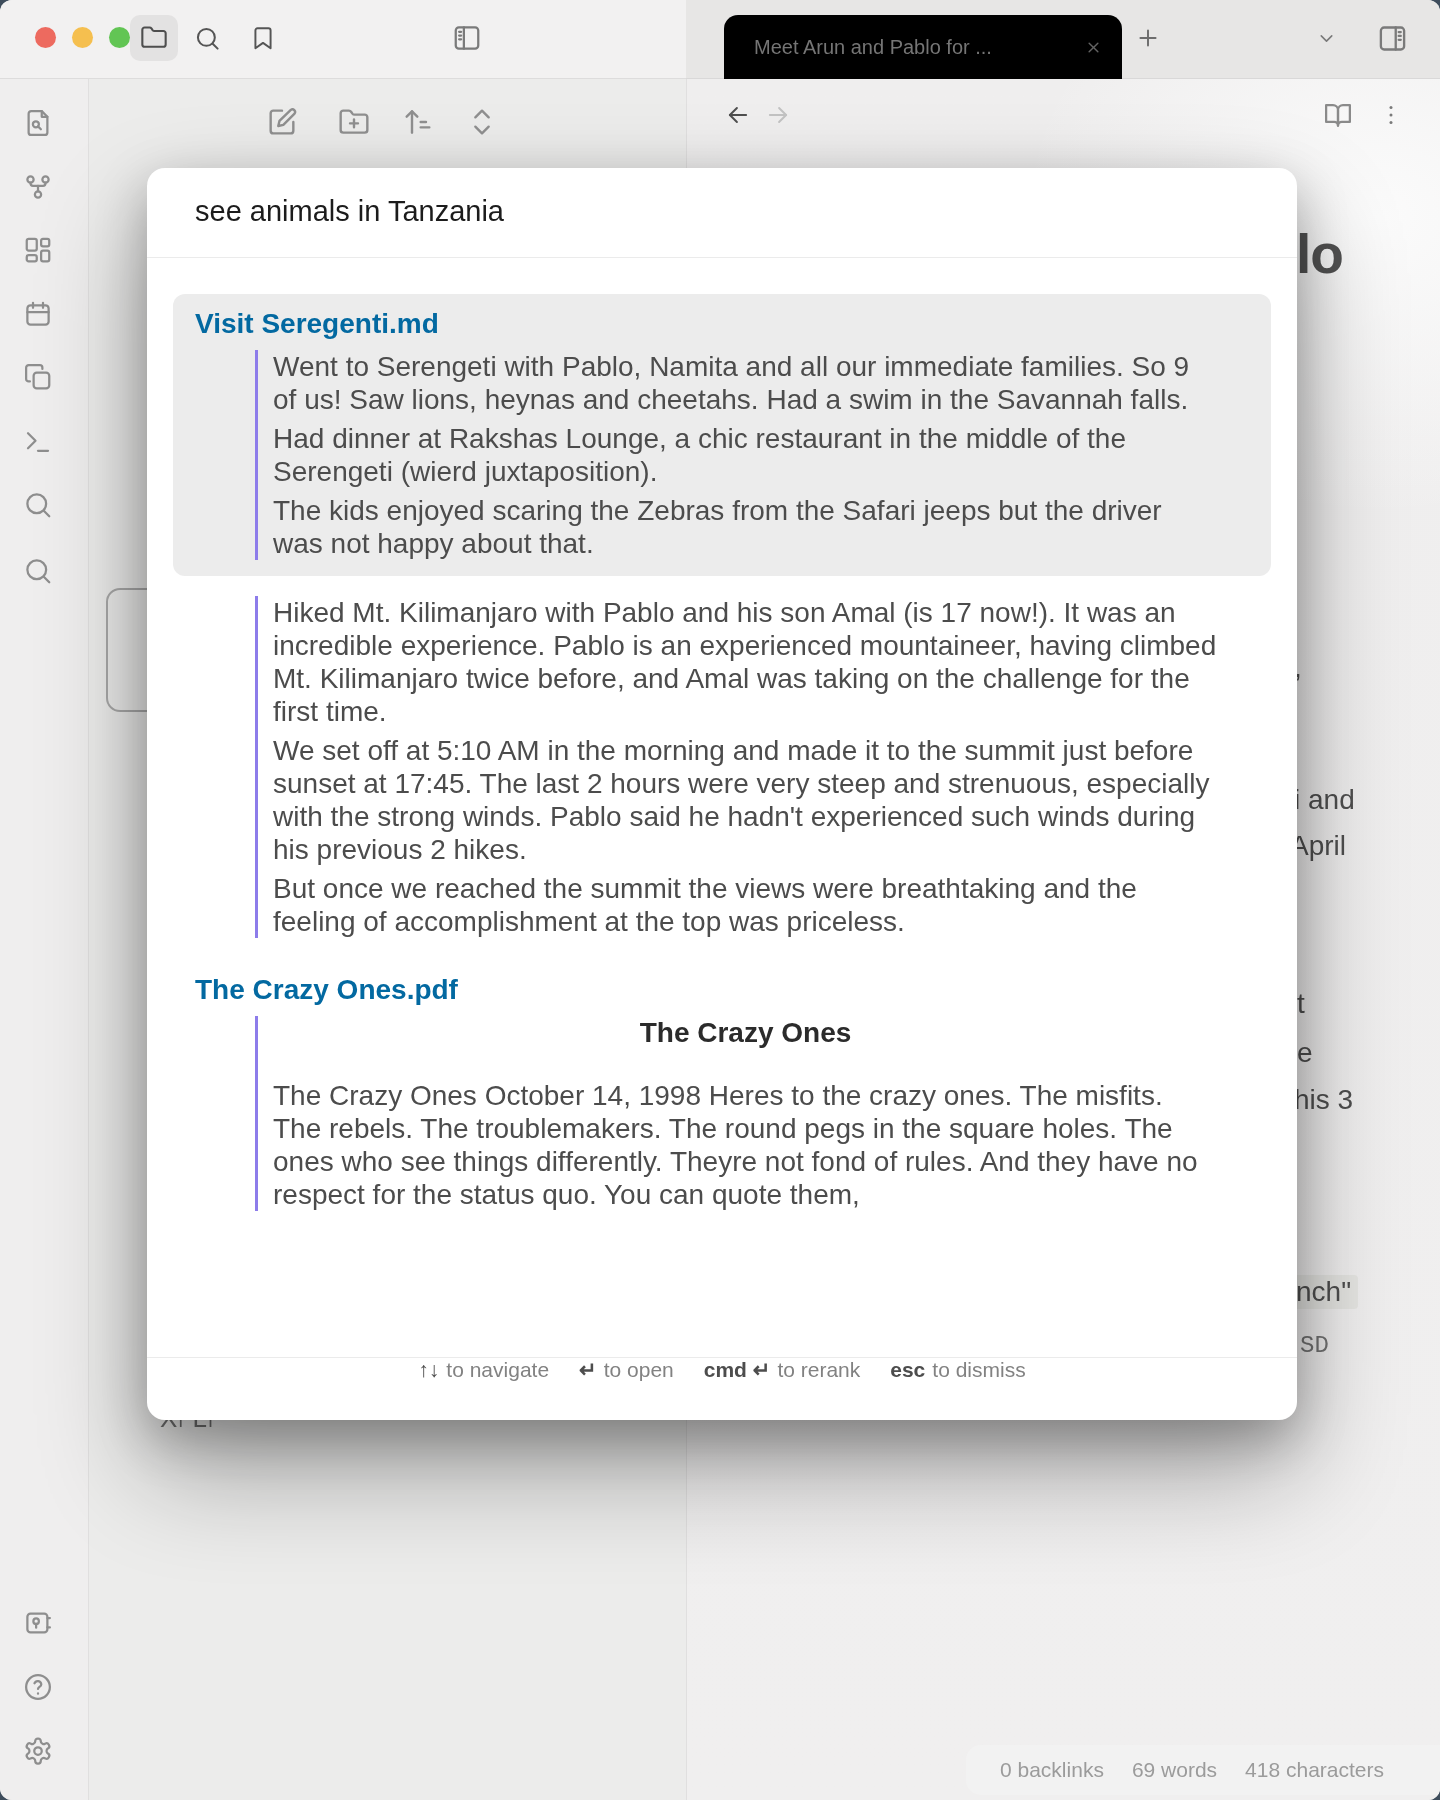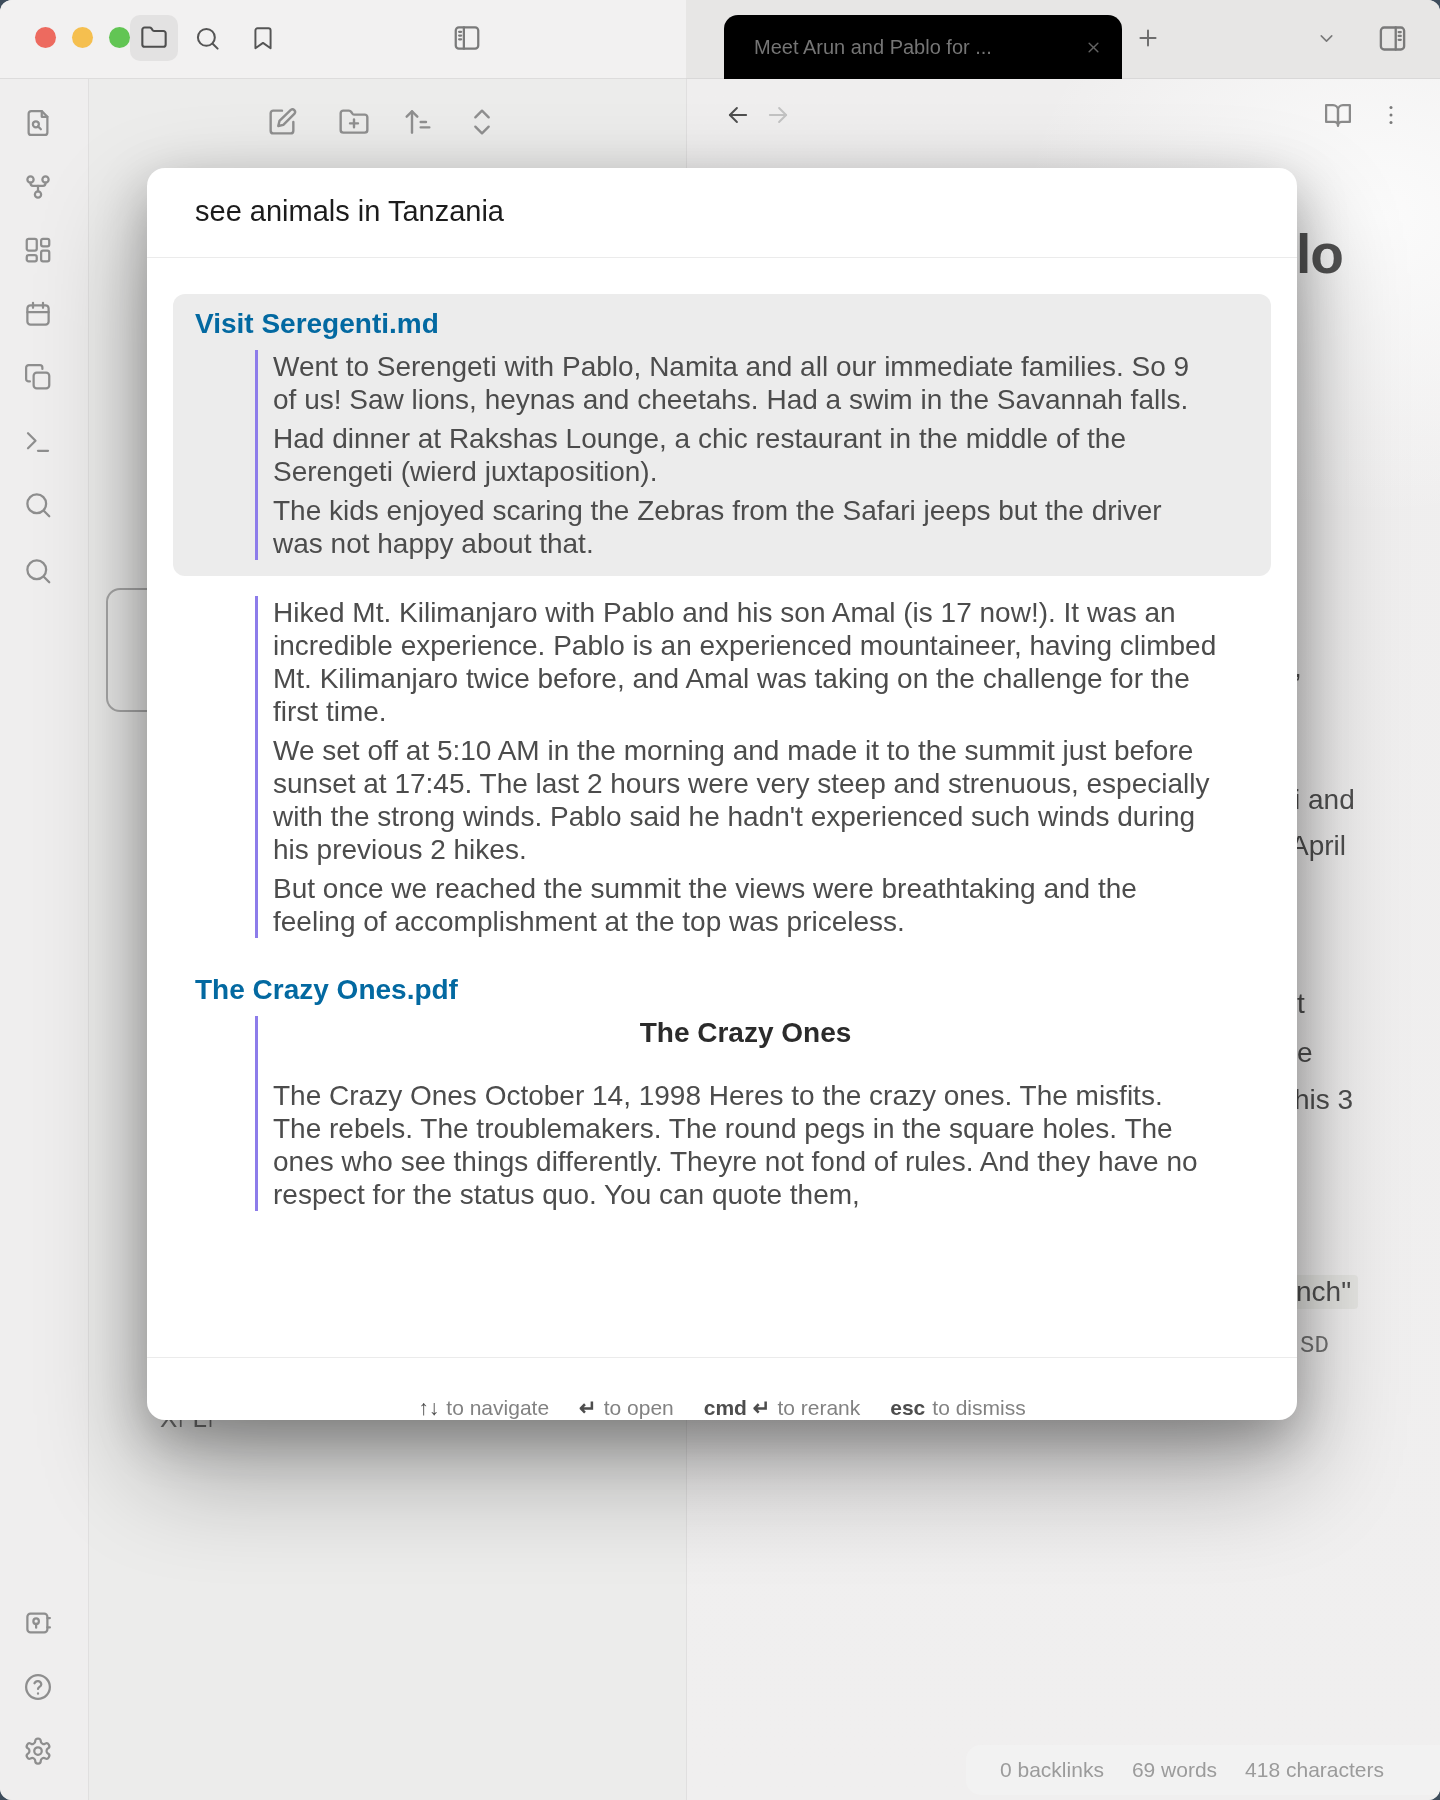--- a/index.html
+++ b/index.html
@@ -40,21 +40,21 @@
   .modal-input-row{height:90px;box-sizing:border-box;padding:27px 48px 0;border-bottom:1px solid #ebebeb;flex:none;}
   .modal-input{width:100%;border:none;outline:none;font-size:29px;color:#1c1c1c;background:transparent;font-family:"Liberation Sans",sans-serif;padding:0;}
   .results{flex:1;overflow:hidden;padding:36px 26px 0;}
   .result{border-radius:12px;padding:14px 22px 16px;margin-bottom:6px;}
   .result.selected{background:#ececec;}
   .result-title{font-size:28px;font-weight:700;color:#0369a1;margin:0 0 10px;}
   .quote{margin-left:60px;border-left:3px solid #8d7cea;padding-left:15px;max-width:945px;}
   .quote p{margin:0 0 6px;font-size:28px;line-height:33px;color:#4c4c4c;}
   .quote p:last-child{margin-bottom:0;}
   .quote .q-head{font-weight:700;color:#2b2b2b;margin-bottom:30px;text-align:center;}
-  .modal-footer{flex:none;height:62px;border-top:1px solid #ebebeb;display:flex;align-items:flex-end;justify-content:center;gap:30px;}
+  .modal-footer{flex:none;height:62px;border-top:1px solid #ebebeb;display:flex;align-items:flex-start;justify-content:center;gap:30px;}
   .hint{font-size:21px;color:#828282;white-space:nowrap;}
   .hint b{color:#4d4d4d;font-weight:700;margin-right:7px;}
   
   .nav-title{position:absolute;top:100px;left:800px;width:520px;text-align:center;font-size:23px;color:#8f8f8f;white-space:nowrap;}
 </style>
 </head>
 <body>
 
 <div class="win">
 

